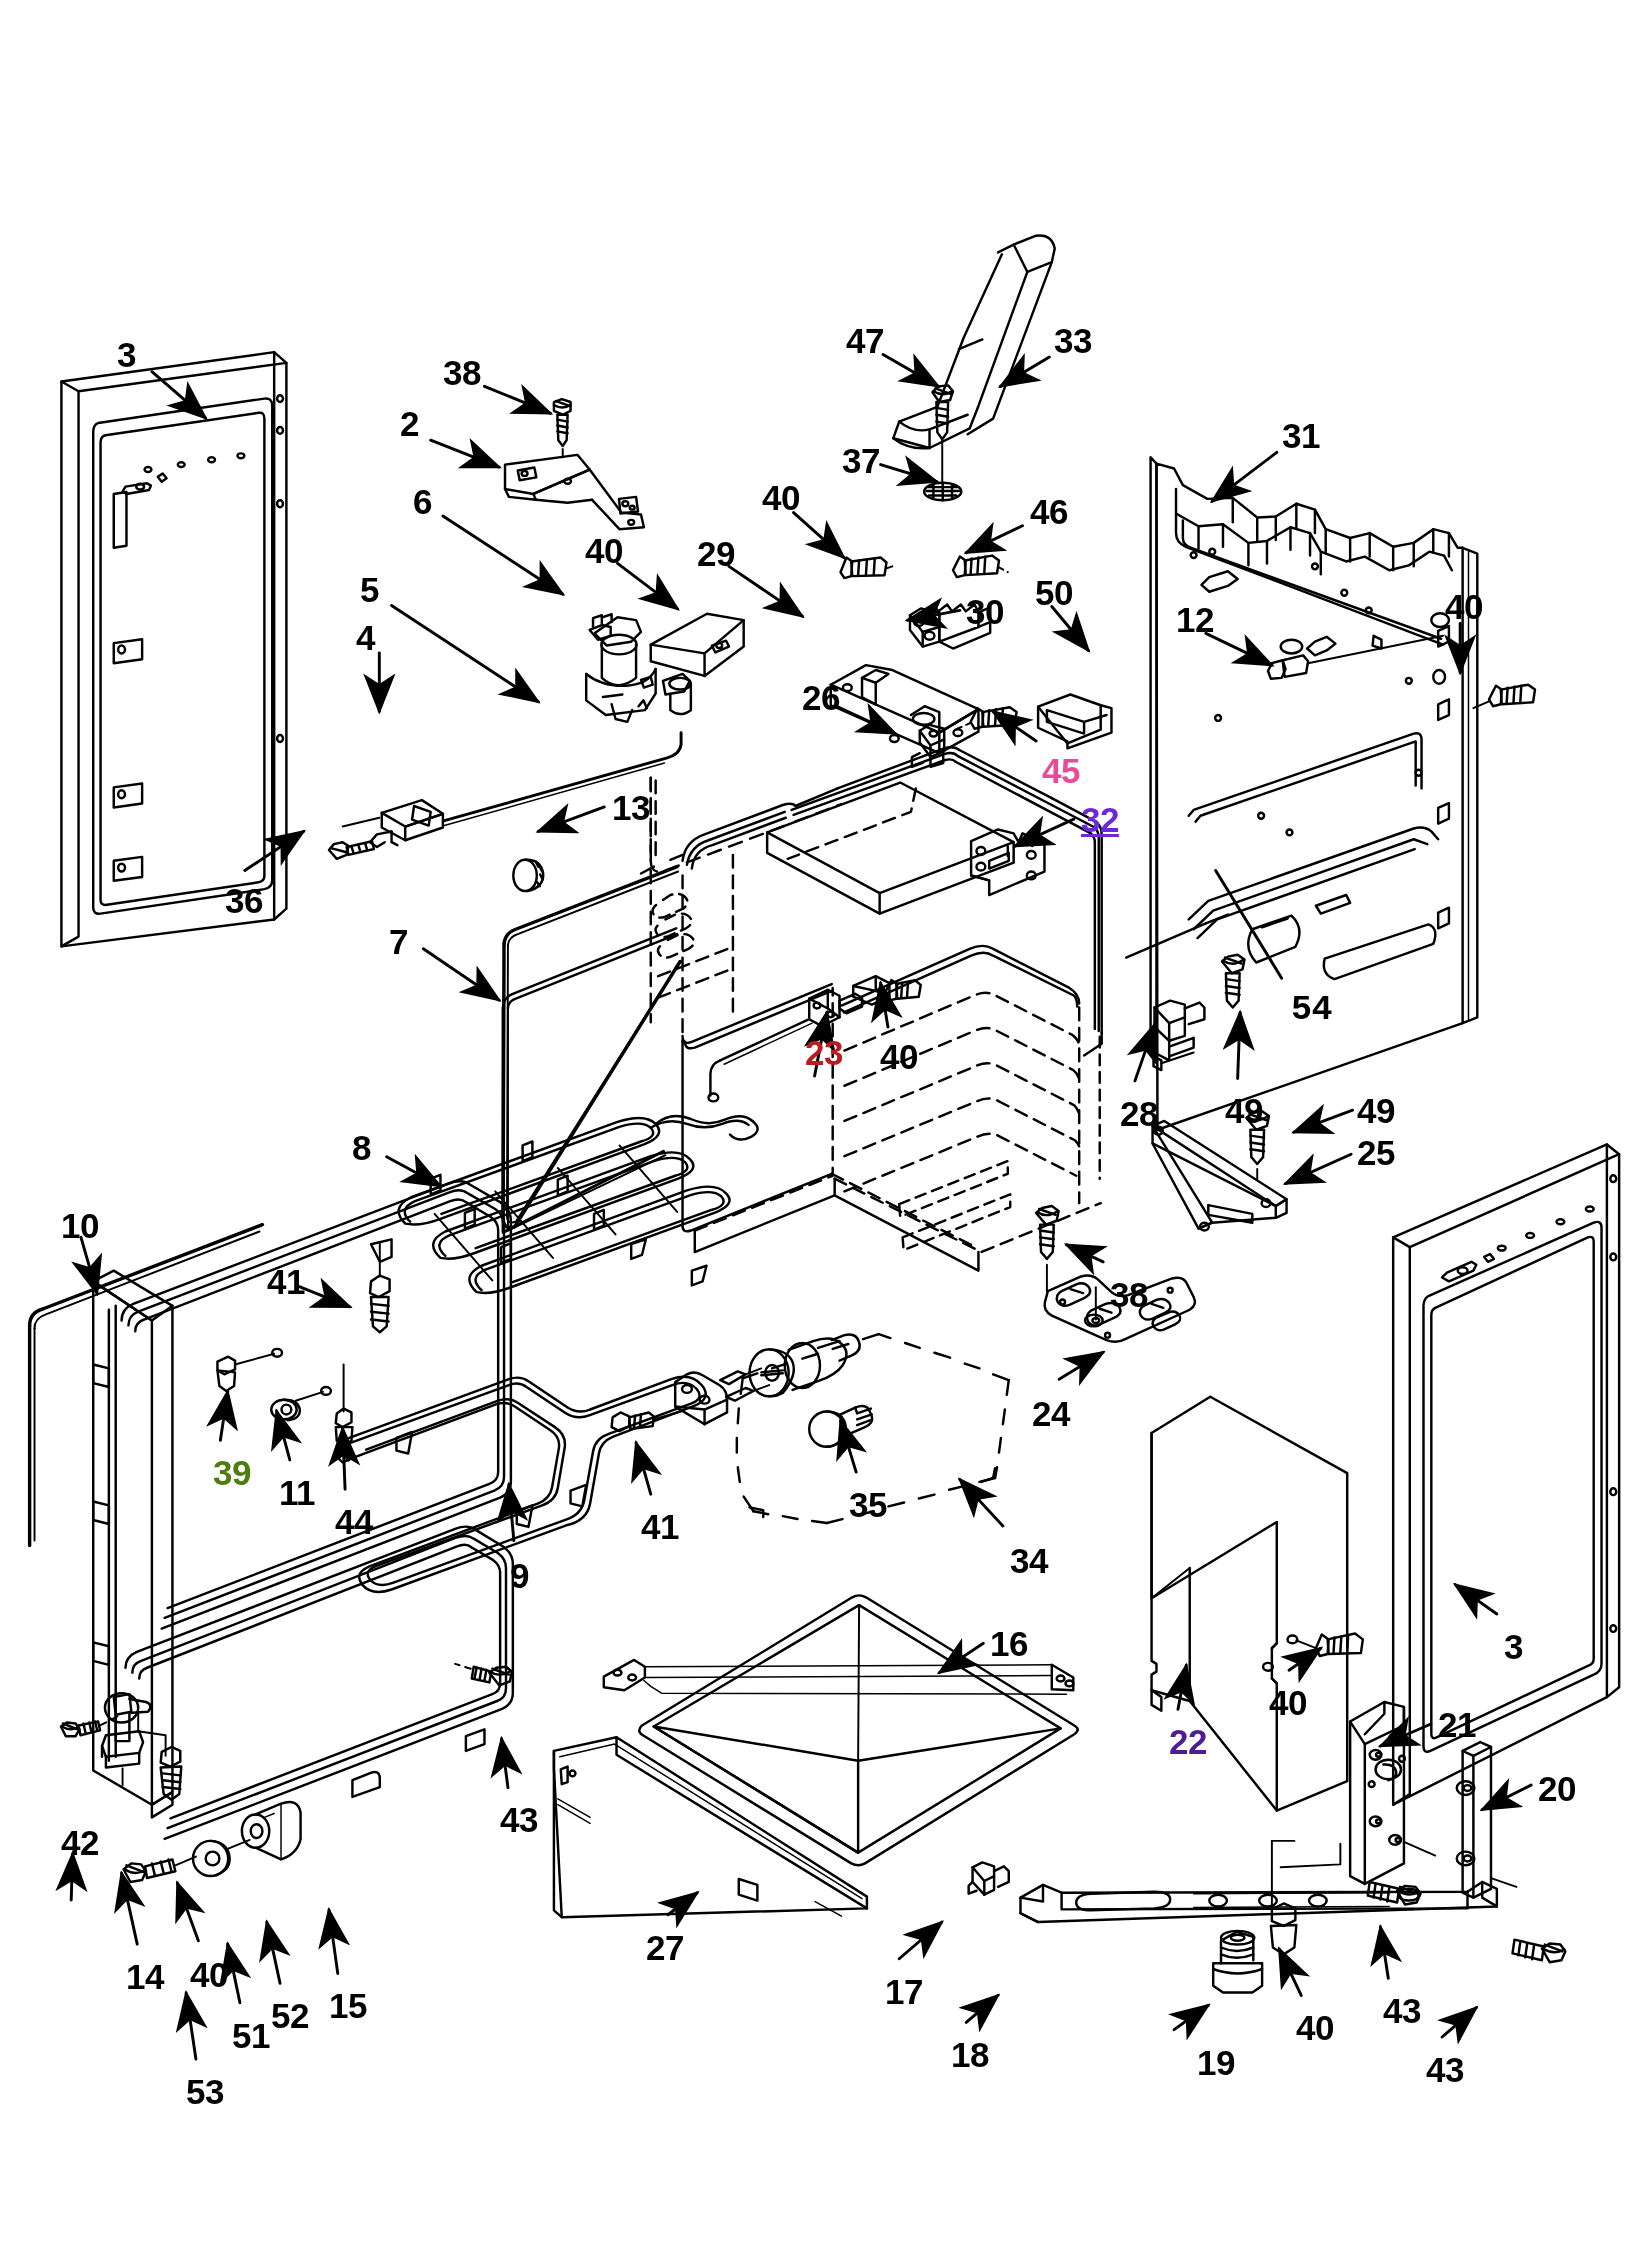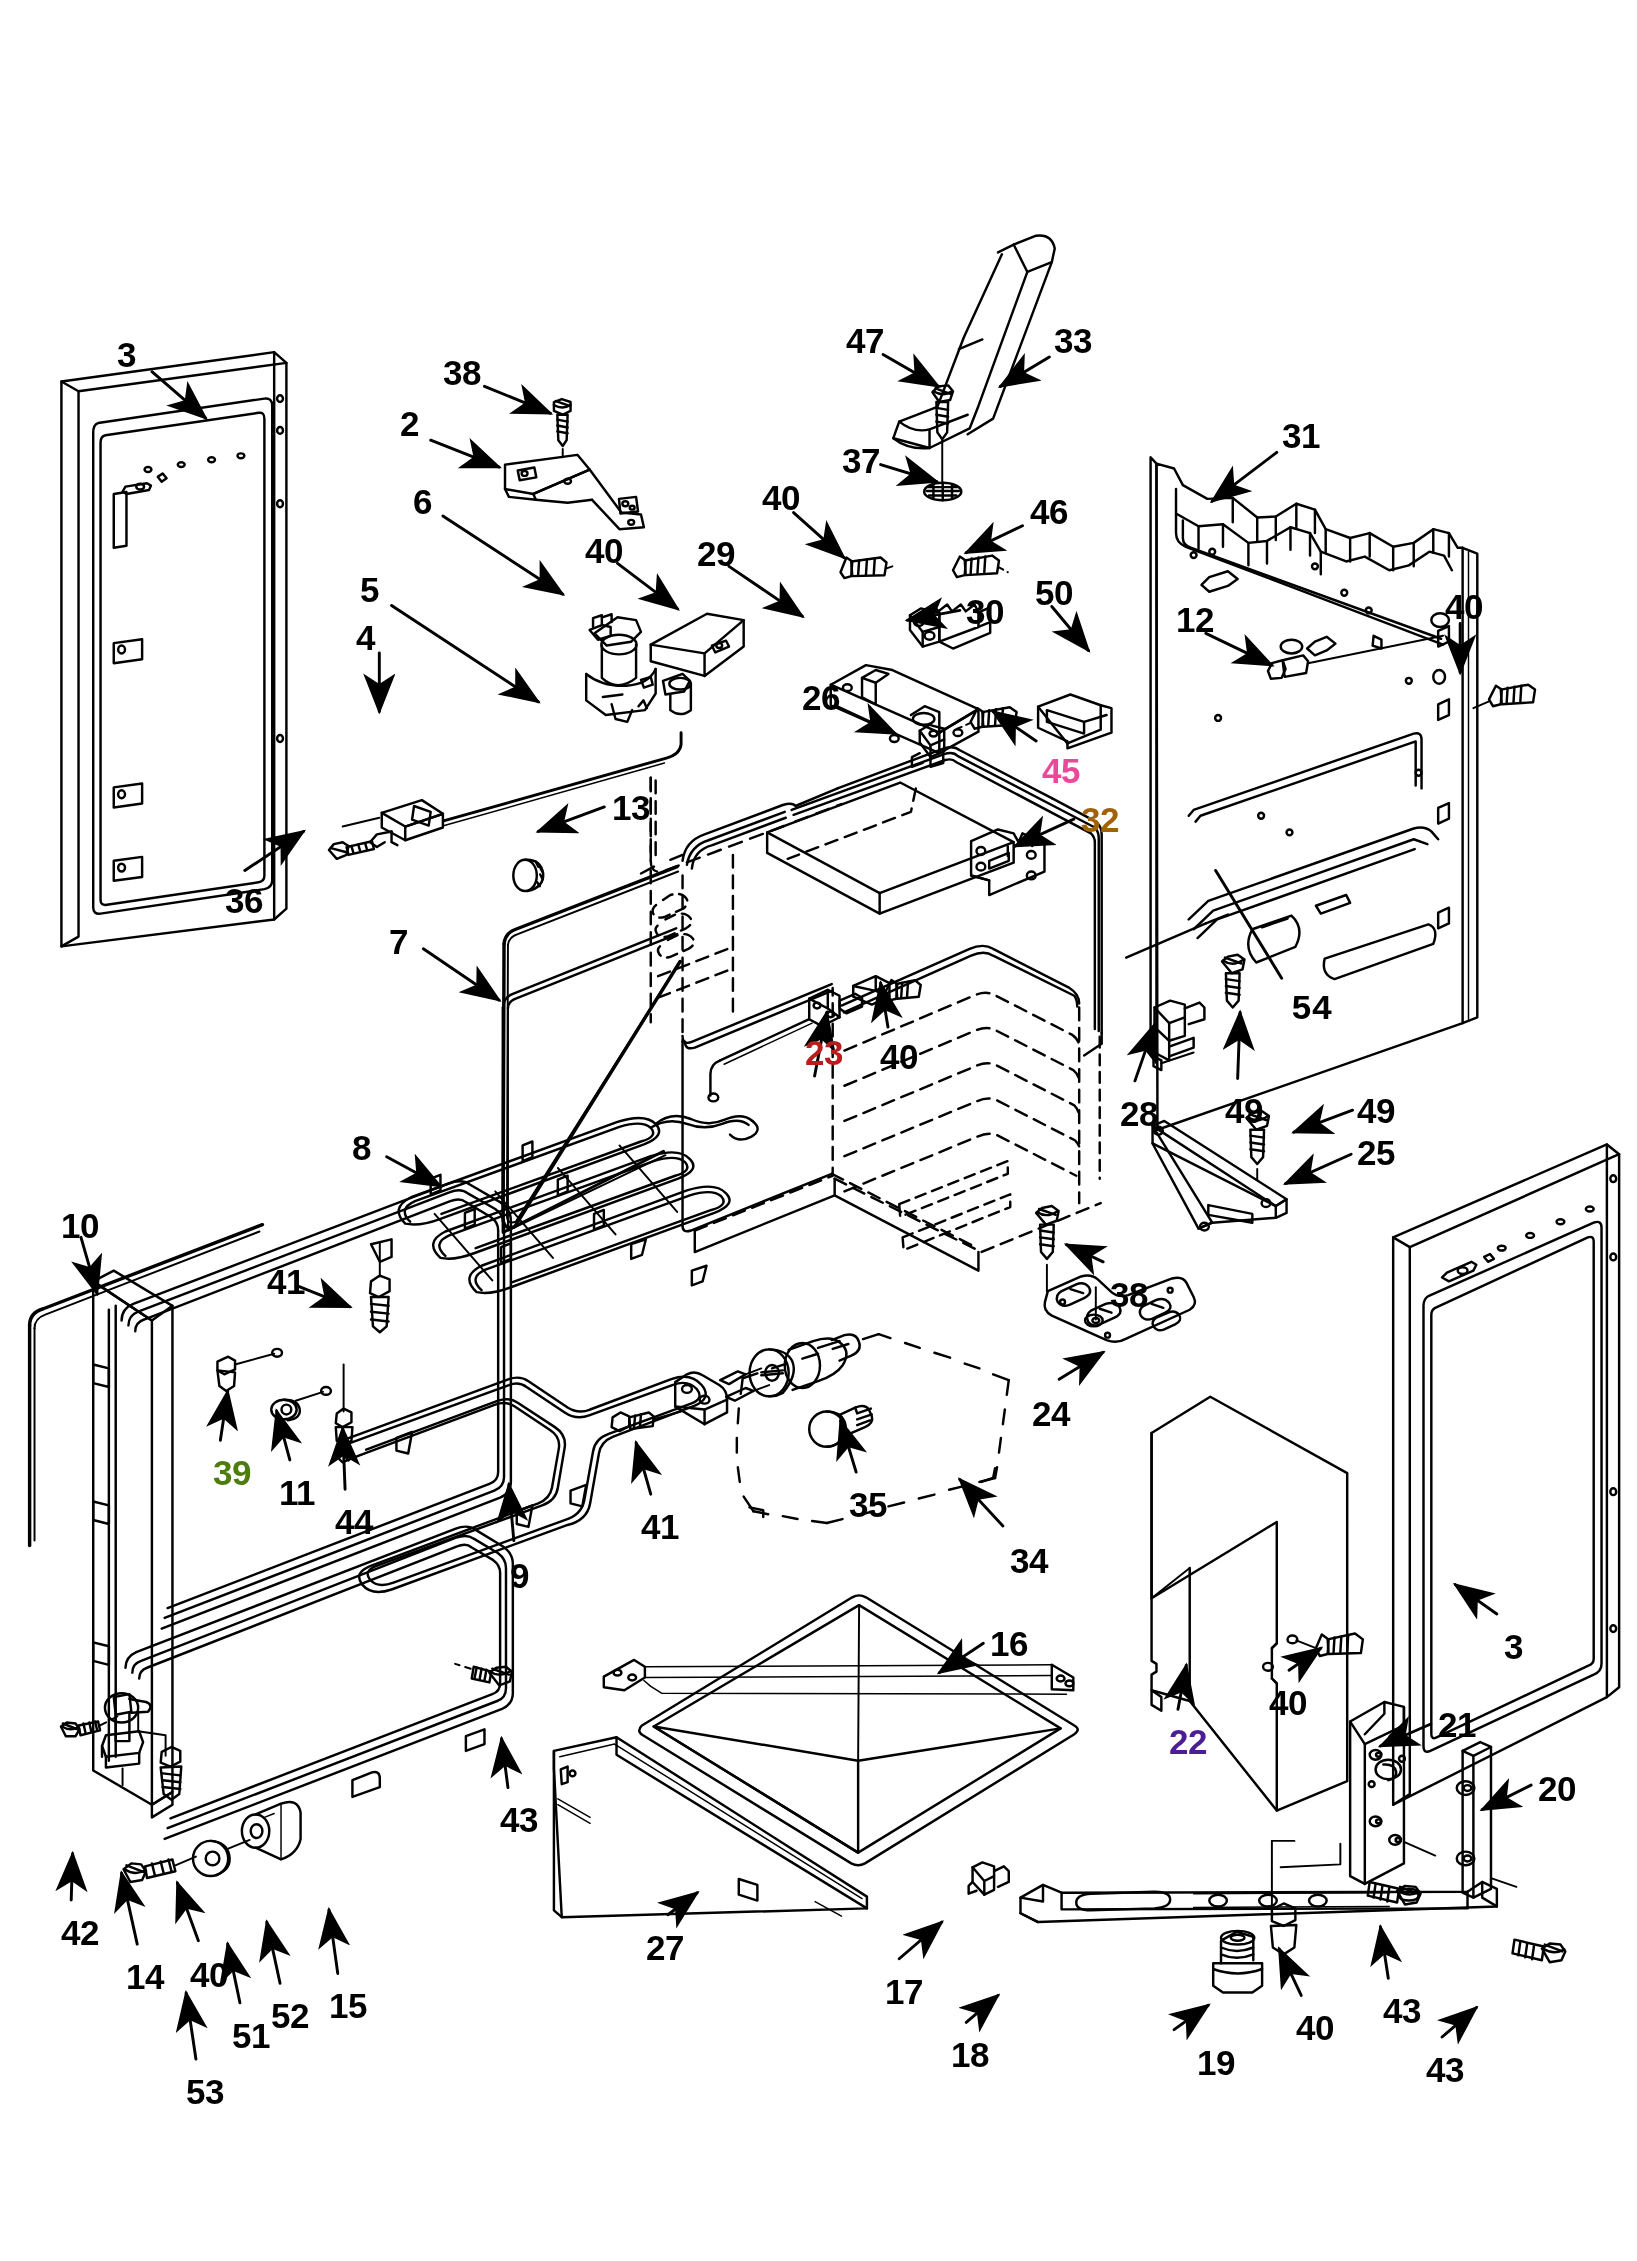--- a/index.html
+++ b/index.html
@@ -943,21 +943,21 @@
       <div class="callout" style="left: 697px; top: 536px; color: rgb(0, 0, 0);">29</div>
       <div class="callout" style="left: 966px; top: 594px; color: rgb(0, 0, 0);">30</div>
       <div class="callout" style="left: 1035px; top: 575px; color: rgb(0, 0, 0);">50</div>
       <div class="callout" style="left: 1176px; top: 602px; color: rgb(0, 0, 0);">12</div>
       <div class="callout" style="left: 1445px; top: 589px; color: rgb(0, 0, 0);">40</div>
       <div class="callout" style="left: 360px; top: 572px; color: rgb(0, 0, 0);">5</div>
       <div class="callout" style="left: 356px; top: 620px; color: rgb(0, 0, 0);">4</div>
       <div class="callout" style="left: 802px; top: 680px; color: rgb(0, 0, 0);">26</div>
       <div class="callout" style="left: 1042px; top: 753px; color: #ec4899;">45</div>
       <div class="callout" style="left: 612px; top: 790px; color: rgb(0, 0, 0);">13</div>
-      <div class="callout" style="left: 1081px; top: 802px; color: #a16207;">32</div>
+      <div class="callout" style="left: 1081px; top: 802px; color: #6d28d9; text-decoration: underline;">32</div>
       <div class="callout" style="left: 225px; top: 883px; color: rgb(0, 0, 0);">36</div>
       <div class="callout" style="left: 389px; top: 924px; color: rgb(0, 0, 0);">7</div>
       <div class="callout" style="left: 1291px; top: 993px; color: rgb(0, 0, 0); font-family: Liberation Mono, monospace;">54</div>
       <div class="callout" style="left: 880px; top: 1039px; color: rgb(0, 0, 0);">40</div>
       <div class="callout" style="left: 805px; top: 1035px; color: #b91c1c;">23</div>
       <div class="callout" style="left: 1120px; top: 1096px; color: rgb(0, 0, 0);">28</div>
       <div class="callout" style="left: 1225px; top: 1093px; color: rgb(0, 0, 0);">49</div>
       <div class="callout" style="left: 1357px; top: 1093px; color: rgb(0, 0, 0);">49</div>
       <div class="callout" style="left: 1357px; top: 1135px; color: rgb(0, 0, 0);">25</div>
       <div class="callout" style="left: 352px; top: 1130px; color: rgb(0, 0, 0);">8</div>
@@ -973,21 +973,21 @@
       <div class="callout" style="left: 510px; top: 1558px; color: rgb(0, 0, 0);">9</div>
       <div class="callout" style="left: 1010px; top: 1543px; color: rgb(0, 0, 0);">34</div>
       <div class="callout" style="left: 990px; top: 1626px; color: rgb(0, 0, 0);">16</div>
       <div class="callout" style="left: 1504px; top: 1629px; color: rgb(0, 0, 0);">3</div>
       <div class="callout" style="left: 1269px; top: 1685px; color: rgb(0, 0, 0);">40</div>
       <div class="callout" style="left: 500px; top: 1802px; color: rgb(0, 0, 0);">43</div>
       <div class="callout" style="left: 1169px; top: 1724px; color: #4c1d95;">22</div>
       <div class="callout" style="left: 1438px; top: 1707px; color: rgb(0, 0, 0);">21</div>
       <div class="callout" style="left: 1538px; top: 1771px; color: rgb(0, 0, 0);">20</div>
       <div class="callout" style="left: 646px; top: 1930px; color: rgb(0, 0, 0);">27</div>
-      <div class="callout" style="left: 61px; top: 1915px; color: rgb(0, 0, 0);">42</div>
+      <div class="callout" style="left: 61px; top: 1825px; color: rgb(0, 0, 0);">42</div>
       <div class="callout" style="left: 126px; top: 1959px; color: rgb(0, 0, 0);">14</div>
       <div class="callout" style="left: 190px; top: 1957px; color: rgb(0, 0, 0);">40</div>
       <div class="callout" style="left: 885px; top: 1974px; color: rgb(0, 0, 0);">17</div>
       <div class="callout" style="left: 951px; top: 2037px; color: rgb(0, 0, 0);">18</div>
       <div class="callout" style="left: 1157px; top: 2045px; color: rgb(0, 0, 0); margin-left: 40px;">19</div>
       <div class="callout" style="left: 1296px; top: 2010px; color: rgb(0, 0, 0);">40</div>
       <div class="callout" style="left: 1383px; top: 1993px; color: rgb(0, 0, 0);">43</div>
       <div class="callout" style="left: 1426px; top: 2052px; color: rgb(0, 0, 0);">43</div>
       <div class="callout" style="left: 232px; top: 2018px; color: rgb(0, 0, 0);">51</div>
       <div class="callout" style="left: 271px; top: 1998px; color: rgb(0, 0, 0);">52</div>

